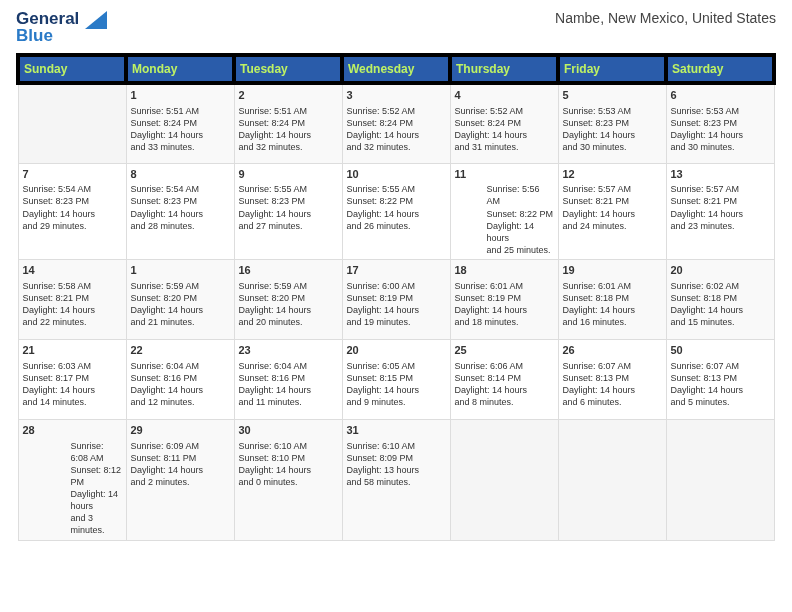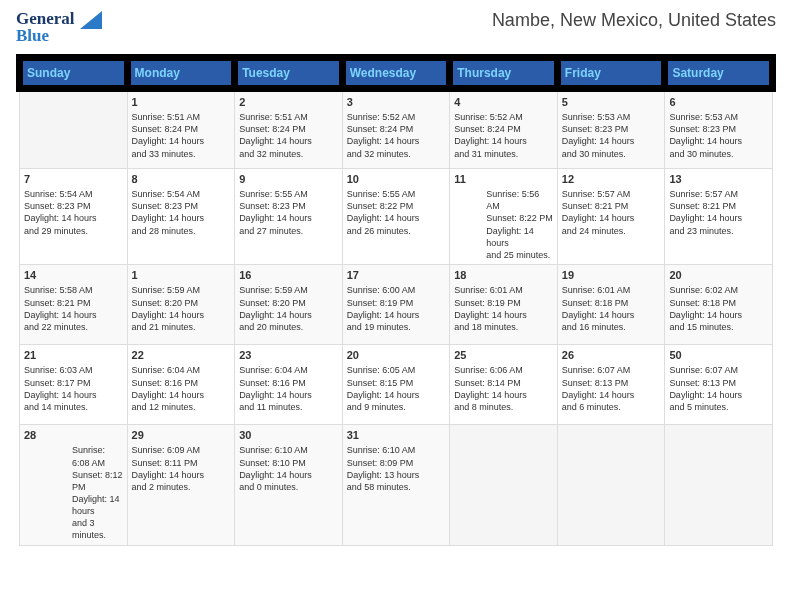--- a/index.html
+++ b/index.html
@@ -16,47 +16,46 @@
     }
     .header-section {
       display: flex;
       justify-content: space-between;
       align-items: flex-start;
       margin-bottom: 8px;
     }
     .logo {
       display: flex;
       align-items: center;
-      font-family: Liberation Serif, serif;
     }
     .title-section {
       text-align: right;
     }
     .month-title {
       font-size: 36px;
       font-weight: bold;
       color: #222;
     }
     .location {
-      font-size: 18px;
+      font-size: 14px;
       color: #444;
     }
     table {
       width: 100%;
       border-collapse: collapse;
       font-size: 10px;
     }
     thead tr th {
       background-color: #2a5caa;
-      color: #7dd3fc;
+      color: #bef264;
       padding: 5px 4px;
       text-align: left;
       font-size: 12px;
       font-weight: bold;
-      border: 7px solid #000000;
+      border: 4px solid #000000;
     }
     tbody tr {
       border-bottom: 1px solid #ccc;
     }
     tbody tr td {
       padding: 3px 4px;
       vertical-align: top;
       border: 1px solid #ddd;
       min-height: 70px;
       height: 80px;

